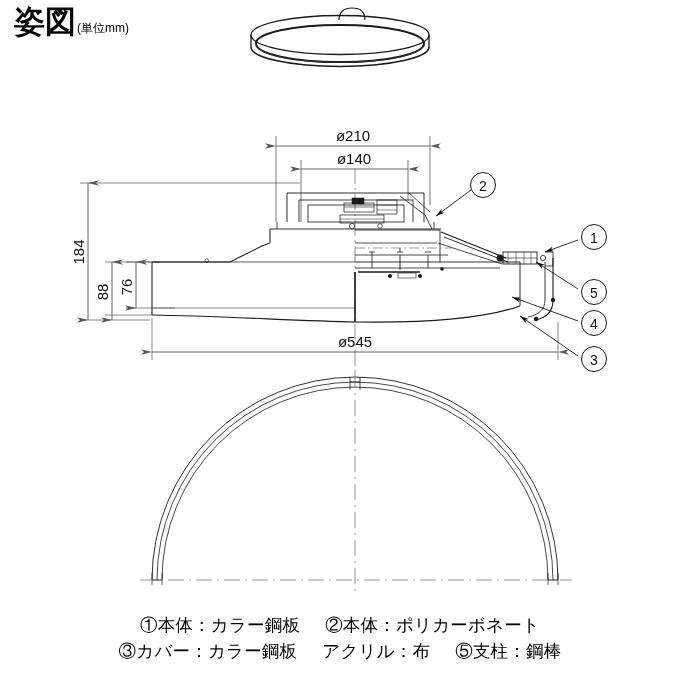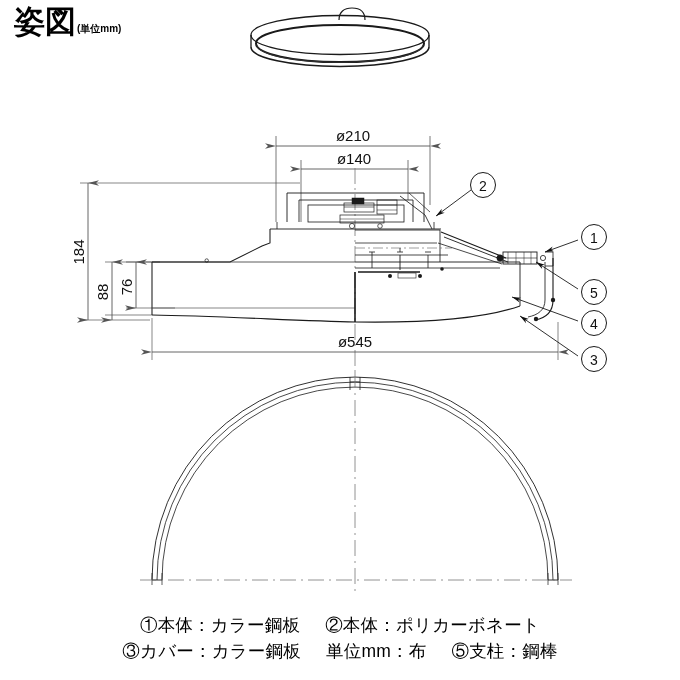--- a/index.html
+++ b/index.html
@@ -30,22 +30,22 @@
     align-items: baseline;
     white-space: nowrap;
   }
   .title-main {
     font-size: 31px;
     font-weight: bold;
     letter-spacing: 0px;
     line-height: 1;
   }
   .title-unit {
-    font-size: 10px;
-    font-weight: bold;
+    font-size: 12px;
+    font-weight: normal;
     margin-left: 1px;
     line-height: 1;
   }
   svg.drawing {
     position: absolute;
     left: 0;
     top: 0;
     width: 680px;
     height: 680px;
     display: block;
@@ -306,18 +306,18 @@
     </g>
   </svg>
 
   <div class="legend">
     <div class="legend-line">
       <span class="legend-item">①本体：カラー鋼板</span>
       <span class="legend-item gap-lg">②本体：ポリカーボネート</span>
     </div>
     <div class="legend-line">
       <span class="legend-item">③カバー：カラー鋼板</span>
-      <span class="legend-item gap-lg">単位mm：布</span>
+      <span class="legend-item gap-lg">アクリル：布</span>
       <span class="legend-item gap-lg">⑤支柱：鋼棒</span>
     </div>
   </div>
 
 </div>
 
 </body></html>

